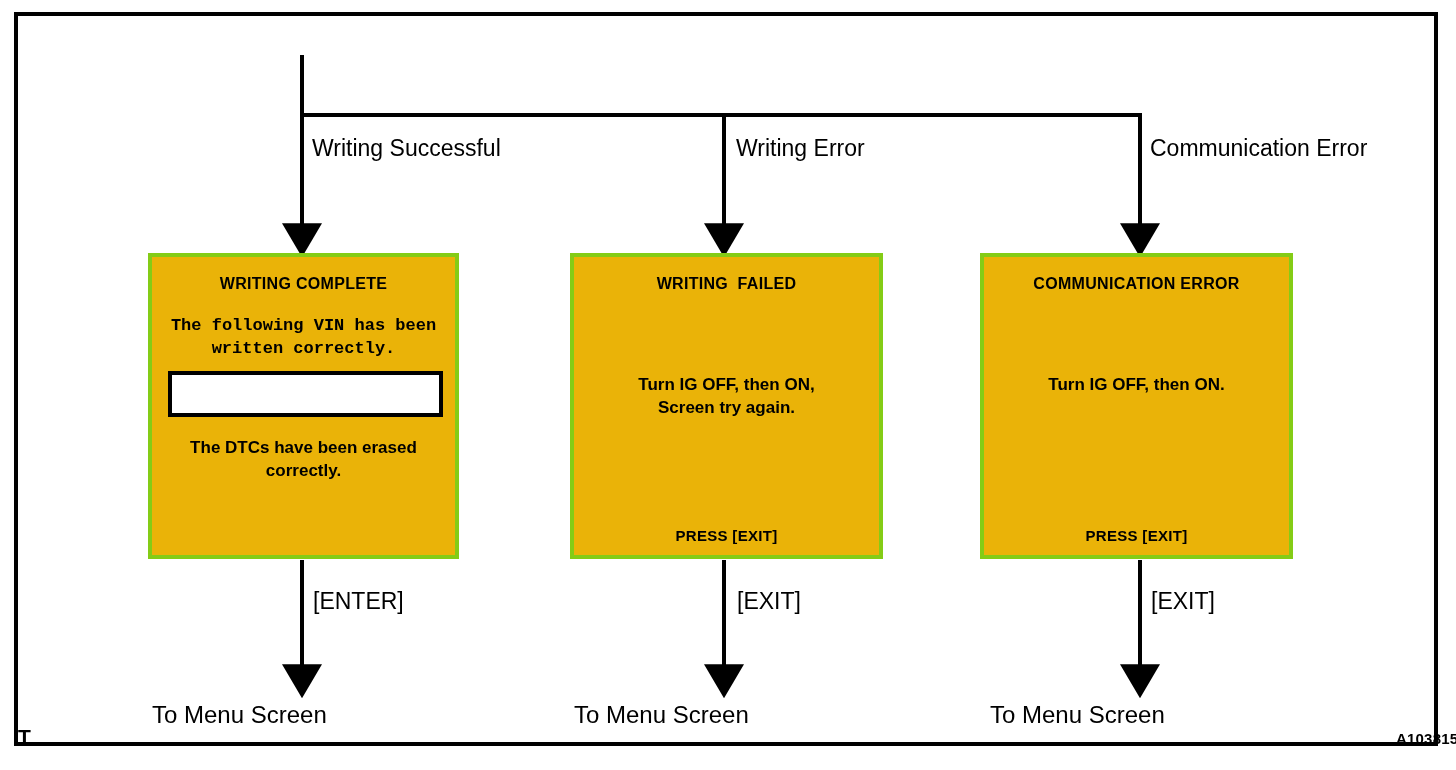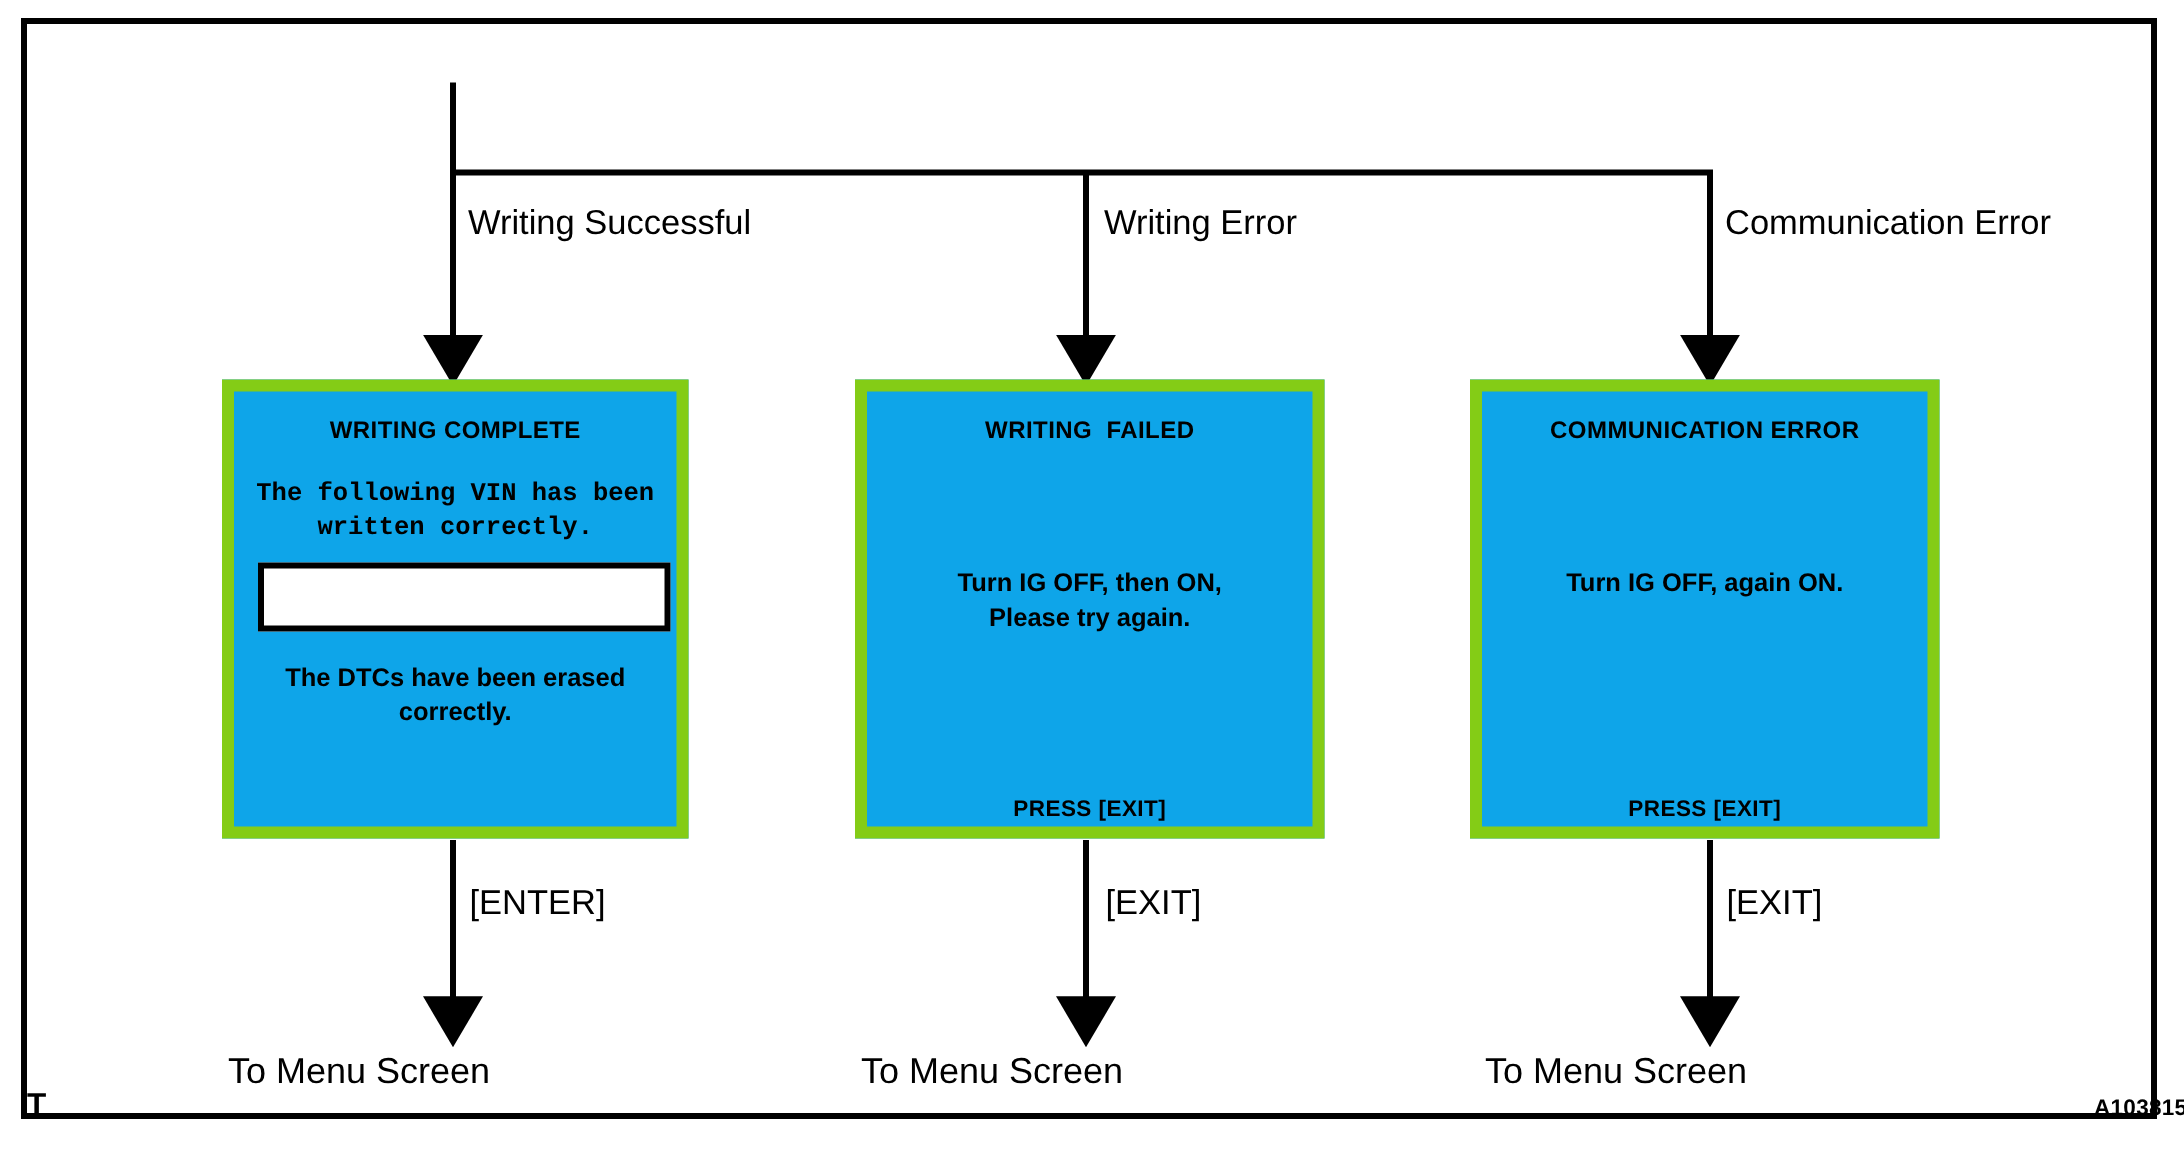--- a/index.html
+++ b/index.html
@@ -85,23 +85,23 @@
     font-size: 24px;
     line-height: 1;
     white-space: nowrap;
     text-align: left;
     font-family: "Liberation Sans", sans-serif;
   }
 
   
   .screen-box {
     position: absolute;
-    border: 8px solid #84cc16;
+    border: 4px solid #84cc16;
     box-sizing: border-box;
-    background: #0ea5e9;
+    background: #eab308;
   }
   .screen-inner {
     position: relative;
     width: 100%;
     height: 100%;
   }
   .screen-title {
     position: absolute;
     left: 0;
     right: 0;
@@ -193,29 +193,29 @@
       <div class="vin-field" style="left:16px; top:114px; width:275px; height:46px;"></div>
       <div class="screen-body" style="top:180px;">The DTCs have been erased
 correctly.</div>
     </div>
   </div>
 
   <div class="screen-box" style="left:570px; top:253px; width:313px; height:306px;">
     <div class="screen-inner">
       <div class="screen-title" style="top:18px;">WRITING  FAILED</div>
       <div class="screen-body" style="top:117px;">Turn IG OFF, then ON,
-Please try again.</div>
+Screen try again.</div>
       <div class="screen-footer" style="top:270px;">PRESS [EXIT]</div>
     </div>
   </div>
 
   <div class="screen-box" style="left:980px; top:253px; width:313px; height:306px;">
     <div class="screen-inner">
       <div class="screen-title" style="top:18px;">COMMUNICATION ERROR</div>
-      <div class="screen-body" style="top:117px;">Turn IG OFF, again ON.</div>
+      <div class="screen-body" style="top:117px;">Turn IG OFF, then ON.</div>
       <div class="screen-footer" style="top:270px;">PRESS [EXIT]</div>
     </div>
   </div>
 
   <div class="key-label" style="left:313px; top:590px;text-align:center;">[ENTER]</div>
   <div class="key-label" style="left:737px; top:590px;">[EXIT]</div>
   <div class="key-label" style="left:1151px; top:590px;">[EXIT]</div>
 
   <div class="terminal-label" style="left:152px; top:703px; width:300px;">To Menu Screen</div>
   <div class="terminal-label" style="left:574px; top:703px; width:300px;">To Menu Screen</div>

